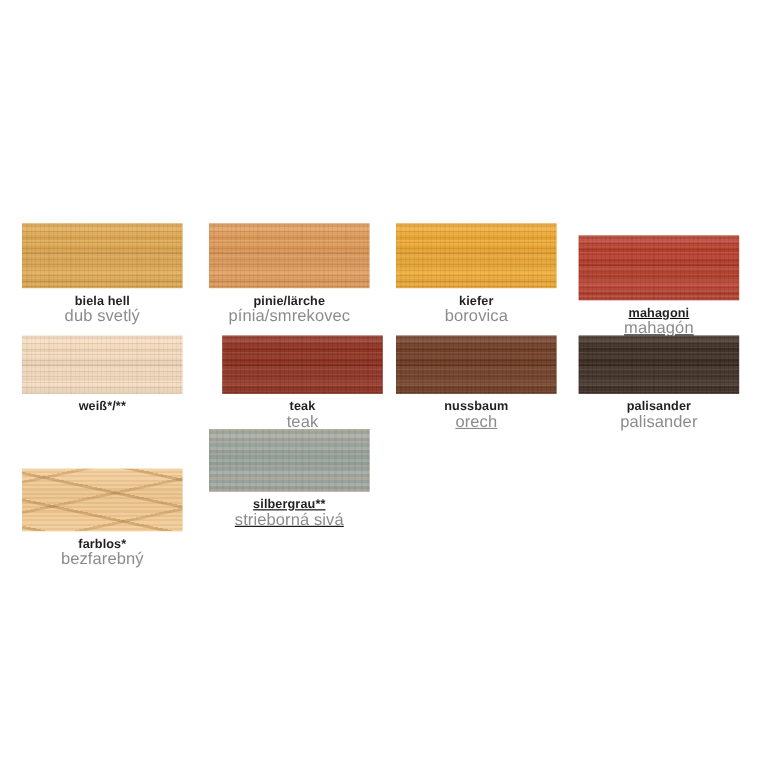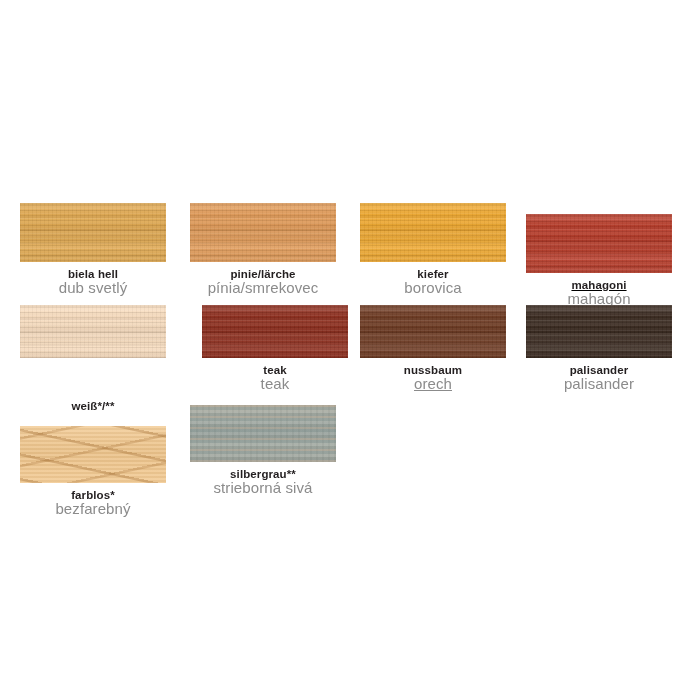--- a/index.html
+++ b/index.html
@@ -198,21 +198,21 @@
       <div class="labels">
         <span class="label-de" style="color: rgb(35, 31, 32);">mahagoni</span>
         <span class="label-sk" style="color: rgb(139, 139, 139);">mahagón</span>
       </div>
     </div>
     <div class="swatch-cell" style="left: 20px; top: 305px; width: 146px;">
       <div class="swatch" title="weiß*/**" style="height: 53px; background-color: rgb(248, 220, 190);">
         <div class="grain"></div>
       </div>
       <div class="labels">
-        <span class="label-de" style="color: rgb(35, 31, 32); margin-top: 36px;">weiß*/**</span>
+        <span class="label-de" style="color: rgb(35, 31, 32);">weiß*/**</span>
       </div>
     </div>
     <div class="swatch-cell" style="left: 202px; top: 305px; width: 146px;">
       <div class="swatch" title="teak" style="height: 53px; background-color: rgb(142, 46, 30);">
         <div class="grain"></div>
       </div>
       <div class="labels">
         <span class="label-de" style="color: rgb(35, 31, 32);">teak</span>
         <span class="label-sk" style="color: rgb(139, 139, 139);">teak</span>
       </div>
@@ -237,21 +237,21 @@
     </div>
     <div class="swatch-cell" style="left: 20px; top: 426px; width: 146px;">
       <div class="swatch" title="farblos*" style="height: 57px; background-color: rgb(242, 200, 142);">
         <div class="grain figured"></div>
       </div>
       <div class="labels">
         <span class="label-de" style="color: rgb(35, 31, 32);">farblos*</span>
         <span class="label-sk" style="color: rgb(139, 139, 139);">bezfarebný</span>
       </div>
     </div>
-    <div class="swatch-cell" style="left: 190px; top: 405px; width: 146px;">
+    <div class="swatch-cell" style="left: 190px; top: 390px; width: 146px; text-decoration: underline;">
       <div class="swatch" title="silbergrau**" style="height: 57px; background-color: rgb(157, 164, 156);">
         <div class="grain mottled"></div>
       </div>
       <div class="labels">
         <span class="label-de" style="color: rgb(35, 31, 32);">silbergrau**</span>
         <span class="label-sk" style="color: rgb(139, 139, 139);">strieborná sivá</span>
       </div>
     </div>
   </div>
 

